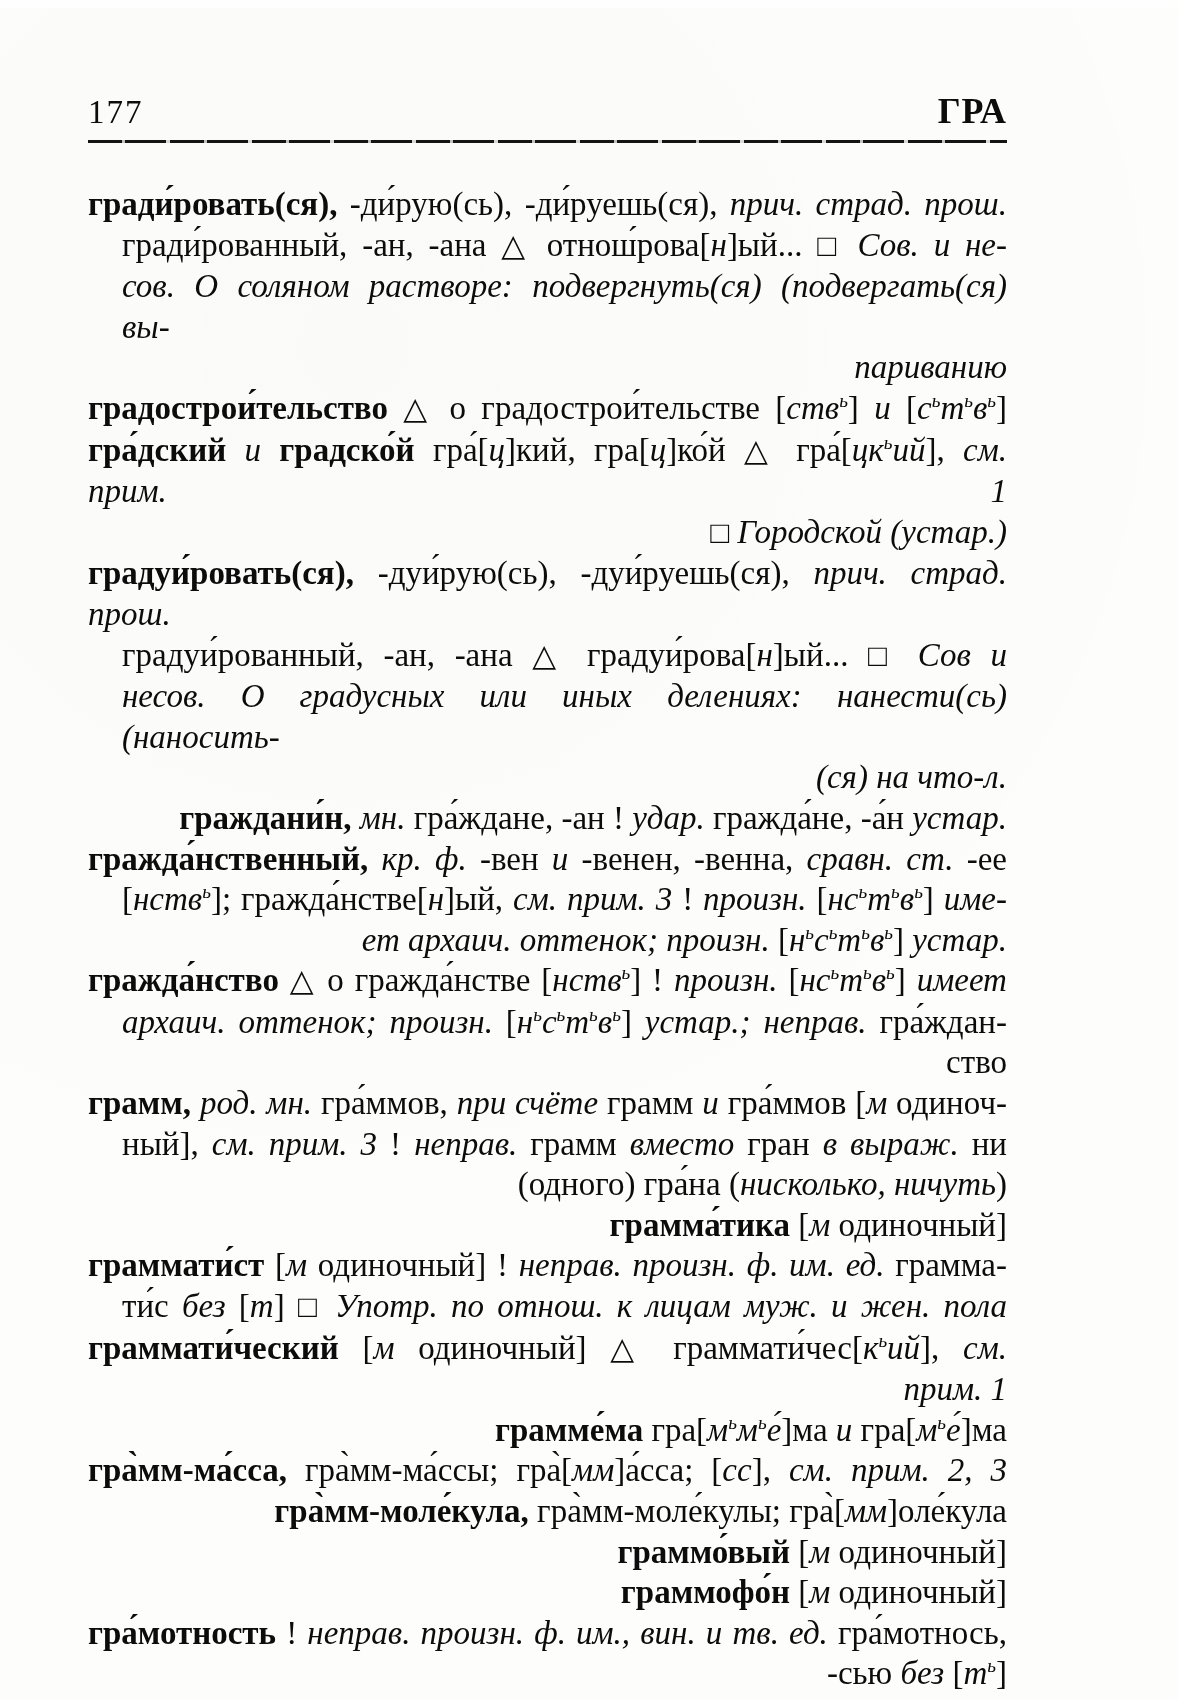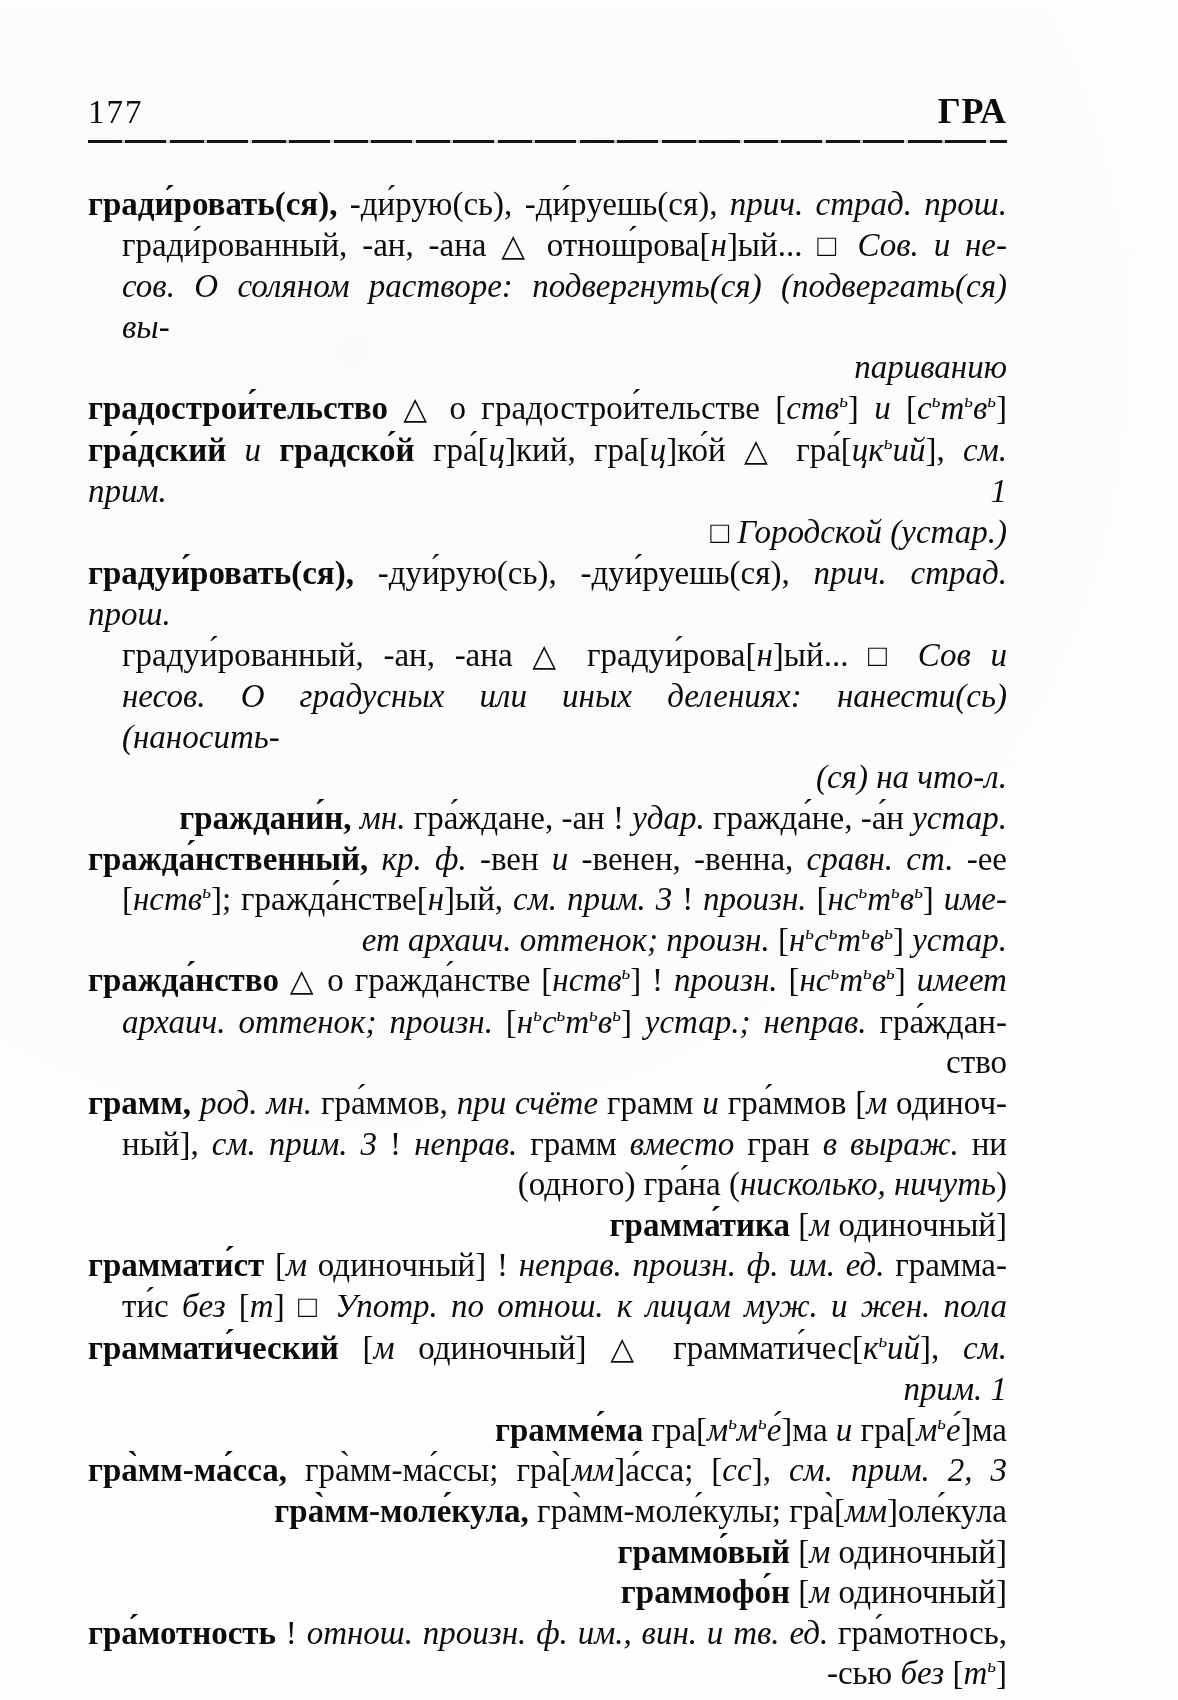--- a/index.html
+++ b/index.html
@@ -131,17 +131,17 @@
       <div class="entry">
         <div class="line"><span class="s-b">гра̀мм-моле́кула,</span><span class="s-r"> гра̀мм-моле́кулы; гра̀[</span><span class="s-i">мм</span><span class="s-r">]оле́кула</span></div>
       </div>
       <div class="entry">
         <div class="line"><span class="s-b">граммо́вый </span><span class="s-r">[</span><span class="s-i">м</span><span class="s-r"> одиночный]</span></div>
       </div>
       <div class="entry">
         <div class="line"><span class="s-b">граммофо́н </span><span class="s-r">[</span><span class="s-i">м</span><span class="s-r"> одиночный]</span></div>
       </div>
       <div class="entry">
-        <div class="line j"><span class="s-b">гра́мотность</span><span class="s-r"> ! </span><span class="s-i">отнош. произн. ф. им., вин. и тв. ед.</span><span class="s-r"> гра́мотнось,</span></div>
+        <div class="line j"><span class="s-b">гра́мотность</span><span class="s-r"> ! </span><span class="s-i">неправ. произн. ф. им., вин. и тв. ед.</span><span class="s-r"> гра́мотнось,</span></div>
         <div class="line ind"><span class="s-r">-сью </span><span class="s-i">без</span><span class="s-r"> [</span><span class="s-i">т</span><span class="s-sup">ь</span><span class="s-r">]</span></div>
       </div>
     </div>
 </div>
 
 </body></html>

